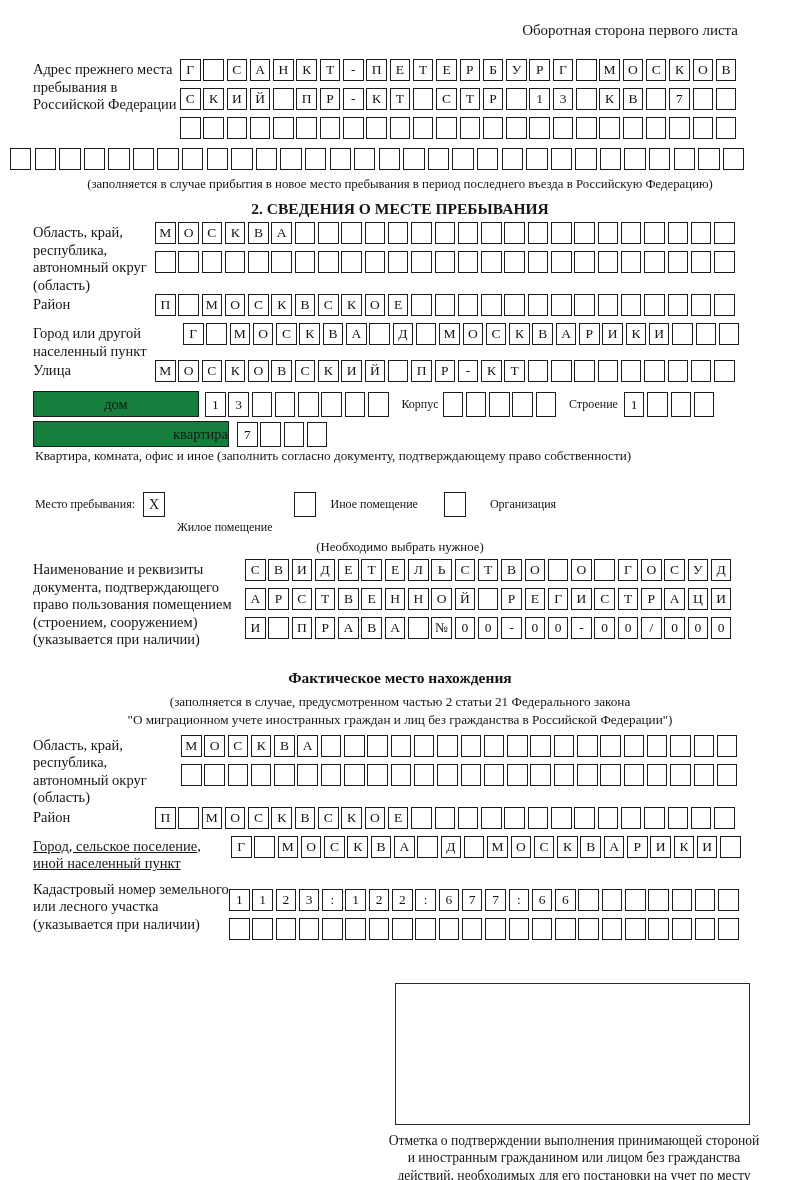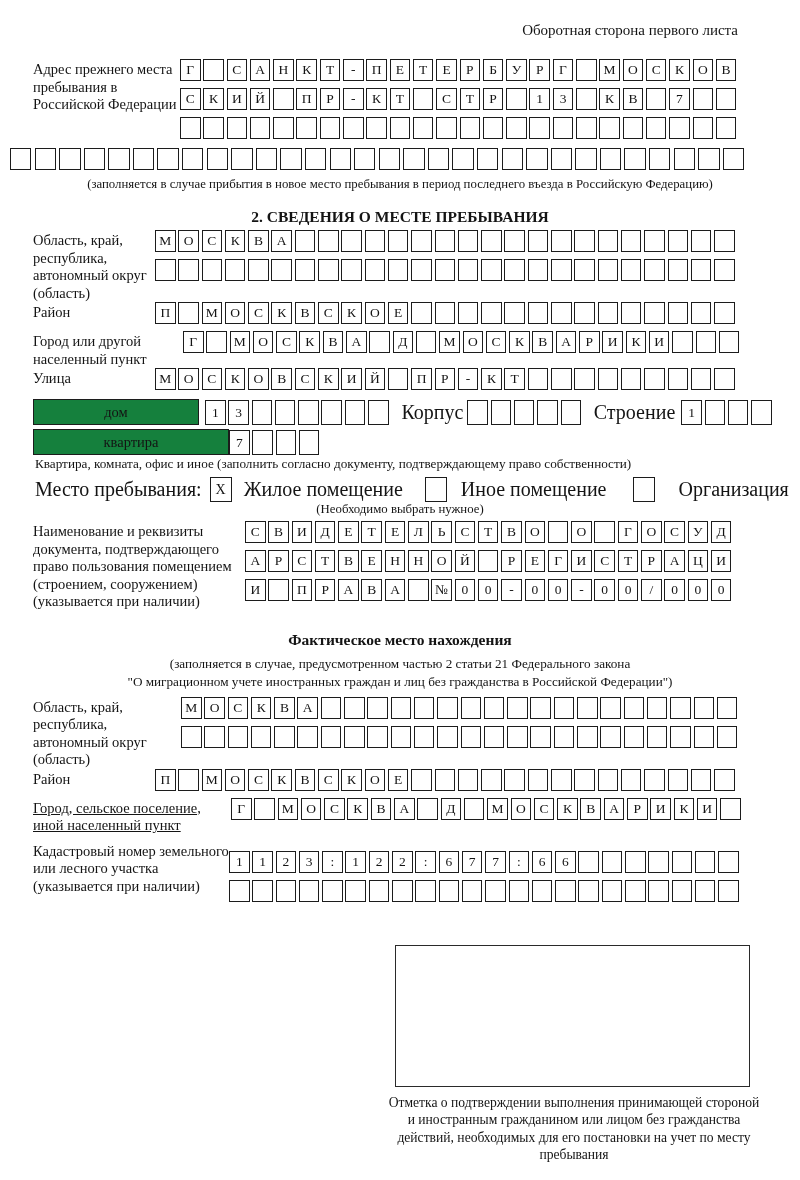--- a/index.html
+++ b/index.html
@@ -16,24 +16,24 @@
   .lbl-198{width:198px;text-decoration:underline;}
   .lbl-196{width:196px;}
   .rows{display:flex;flex-direction:column;}
   .boxrow{display:flex;margin-bottom:5px;height:24px;flex:none;}
   .cell{flex:none;width:18.5px;height:20px;border:1.6px solid #1c1c1c;margin-right:2.8px;
         font-size:13.5px;line-height:20px;text-align:center;background:#fff;}
   .rowfull{margin-left:10px;margin-top:2px;}
   .rowfull .cell{width:19.4px;margin-right:3.2px;}
   .cell-lg .cell{height:23px;line-height:23px;}
   .note{font-size:12.8px;text-align:center;margin-top:3px;}
-  .h2{font-weight:bold;font-size:15.5px;text-align:center;margin-top:16px;}
+  .h2{font-weight:bold;font-size:15.5px;text-align:center;margin-top:8px;}
   .widebox{flex:none;border:1.6px solid #1c1c1c;height:24px;line-height:24px;text-align:center;font-size:14.5px;background:#15803d;}
   .caption{font-size:13.2px;margin-left:35px;margin-top:1px;}
-  .inline-lbl{font-size:20px;line-height:26px;flex:none;}
+  .inline-lbl{font-size:12px;line-height:26px;flex:none;}
   .chk{flex:none;width:20px;height:23px;border:1.6px solid #1c1c1c;margin:0 0 0 8px;
        font-size:14px;line-height:23px;text-align:center;}
   .mesto-row{display:flex;margin-left:35px;margin-top:4px;align-items:center;}
   .fm-note{font-size:13.2px;text-align:center;line-height:18px;}
   .stamp-rect{margin-left:395px;margin-top:36px;width:353px;height:140px;border:1.5px solid #2a2a2a;background:#fff;}
   .stamp-note{margin-left:388px;margin-top:7px;width:372px;text-align:center;font-size:13.6px;line-height:17.5px;}
   .mt2{margin-top:2px;}.mt4{margin-top:4px;}.mt6{margin-top:6px;}.mt8{margin-top:20px;}
   .gap10{width:10px;flex:none;}
 </style>
 </head>
@@ -341,34 +341,34 @@
     <div class="gap10" style="width:6px;"></div>
     <div class="boxrow cell-lg" style="margin-bottom:0;">
         <span class="cell">1</span>
         <span class="cell"></span>
         <span class="cell"></span>
         <span class="cell"></span>
       </div>
   </div>
 
   <div class="blk mt4" style="align-items:center;">
-    <div class="widebox" style="width:194px;margin-right:0;">квартира</div>
+    <div class="widebox" style="width:194px;margin-right:8px;text-align:right;">квартира</div>
     <div class="boxrow cell-lg" style="margin-bottom:0;">
         <span class="cell">7</span>
         <span class="cell"></span>
         <span class="cell"></span>
         <span class="cell"></span>
       </div>
   </div>
   <div class="caption">Квартира, комната, офис и иное (заполнить согласно документу, подтверждающему право собственности)</div>
 
   <div class="mesto-row">
     <span class="inline-lbl">Место пребывания:</span>
     <span class="chk">X</span>
-    <span class="inline-lbl" style="margin-left:12px;">Жилое помещение</span>
+    <span class="inline-lbl" style="margin-left:12px;margin-top:46px;">Жилое помещение</span>
     <span class="chk" style="margin-left:22px;"></span>
     <span class="inline-lbl" style="margin-left:14px;">Иное помещение</span>
     <span class="chk" style="margin-left:26px;"></span>
     <span class="inline-lbl" style="margin-left:24px;">Организация</span>
   </div>
   <div class="note" style="margin-top:0;">(Необходимо выбрать нужное)</div>
 
   <div class="blk mt4">
     <div class="lbl lbl-212">Наименование и реквизиты документа, подтверждающего право пользования помещением (строением, сооружением) (указывается при наличии)</div>
     <div class="rows">

